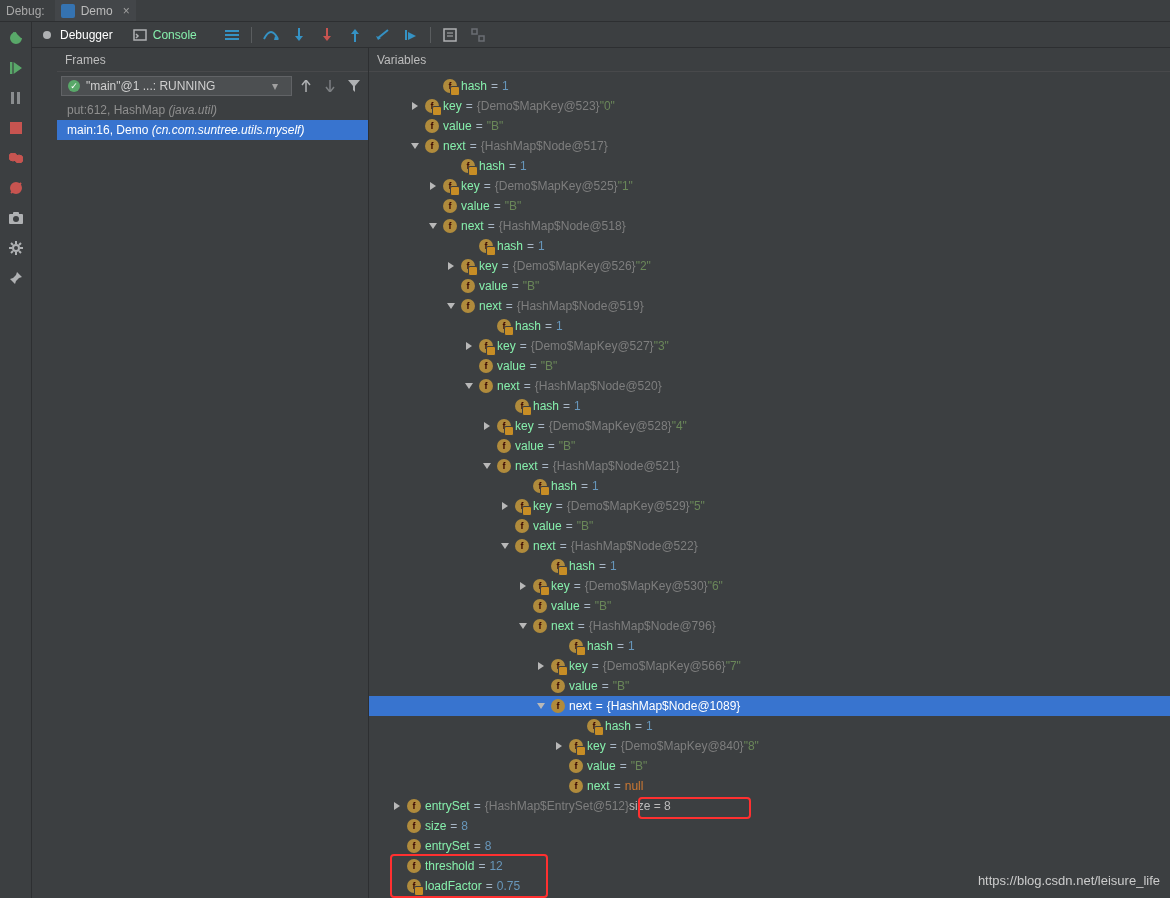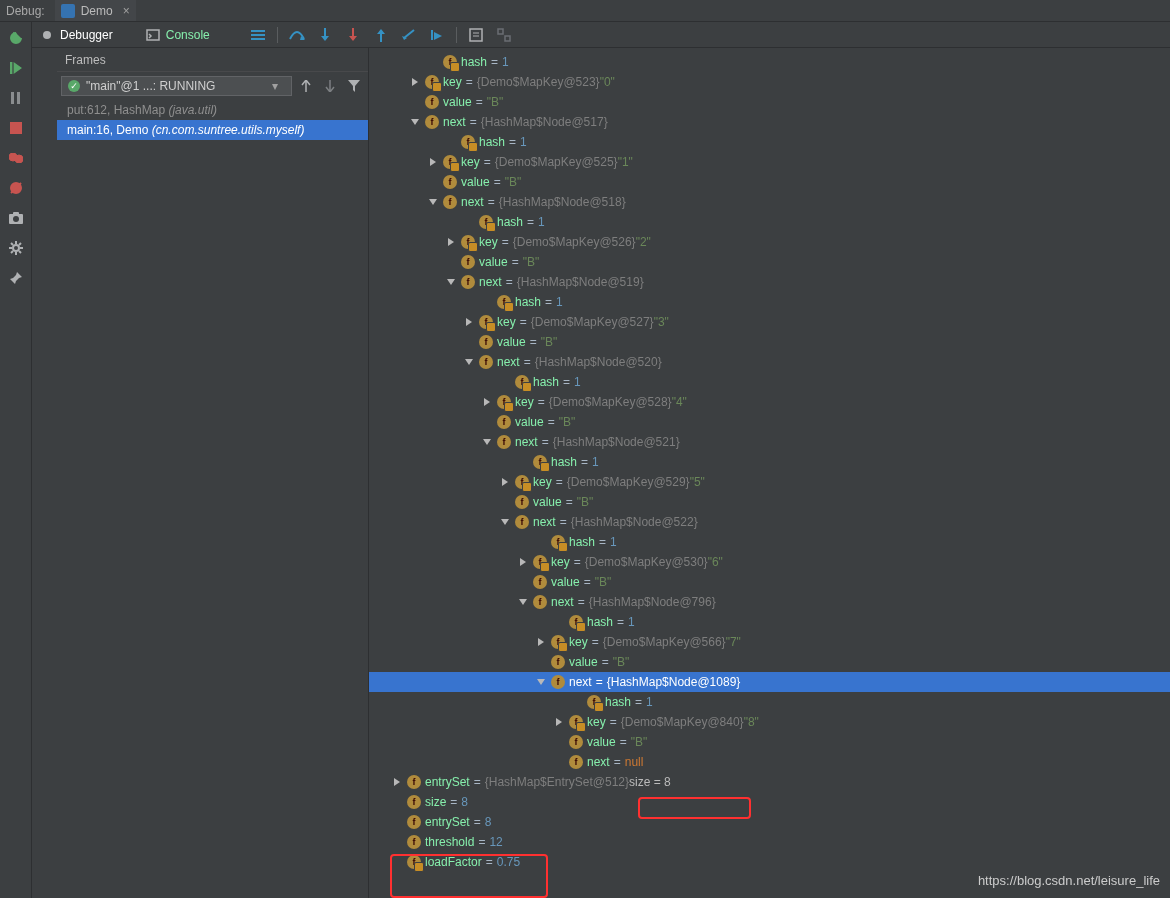--- a/index.html
+++ b/index.html
@@ -20,21 +20,21 @@
   .wrap { display: flex; height: calc(100% - 22px); }
 
   .left-gutter { width: 32px; background: #3c3f41; border-right: 1px solid #2d2f31; display: flex; flex-direction: column; align-items: center; gap: 14px; padding-top: 8px; }
   .gutter-icon { width: 16px; height: 16px; color: #afb1b3; display: flex; align-items: center; justify-content: center; }
   .gutter-icon.green svg path { fill: #59A869; }
   .gutter-icon.red svg rect { fill: #c75450; }
   .gutter-icon.redc svg circle { fill: #c75450; stroke:#c75450; }
 
   .main { flex: 1; display: flex; flex-direction: column; }
 
-  .subtabs { height: 26px; display: flex; align-items: center; border-bottom: 1px solid #2d2f31; padding-left: 8px; gap: 33px; }
+  .subtabs { height: 26px; display: flex; align-items: center; border-bottom: 1px solid #2d2f31; padding-left: 8px; gap: 20px; }
   .subtab { display: flex; align-items: center; gap: 6px; color: #86efac; height: 100%; cursor: pointer; }
   .subtab.active { color: #fff; }
   .toolbar-row { display: flex; align-items: center; gap: 10px; padding-left: 6px; }
   .tbtn { width: 18px; height: 18px; display: flex; align-items: center; justify-content: center; color: #afb1b3; }
 
   .panes { display: flex; flex: 1; min-height: 0; }
 
   .frames-pane { width: 312px; border-right: 1px solid #2d2f31; display: flex; flex-direction: column; min-height: 0; margin-left: 25px; }
   .pane-header { height: 24px; display: flex; align-items: center; padding: 0 8px; color: #bdbdbd; border-bottom: 1px solid #48494b;}
   .frames-top { height: 28px; display: flex; align-items: center; gap: 4px; padding: 0 4px; }
@@ -259,20 +259,21 @@
               </svg>
             </span>
         </div>
         <div class="stack" id="stack">
             <div class="stack-row">put:612, HashMap <span class="pkg">(java.util)</span></div>
             <div class="stack-row sel">main:16, Demo <span class="pkg">(cn.com.suntree.utils.myself)</span></div>
           </div>
       </div>
 
       <div class="vars-pane">
+        <div class="pane-header">Variables</div>
         <div class="tree" id="tree">
             <div class="node">
               <span class="ind"></span>
               <span class="ind"></span>
               <span class="ind"></span>
               <span class="chev" style="visibility:hidden">▸</span>
               <span class="badge lock">f</span>
               <span class="k">hash</span>
               <span class="eq">=</span>
               <span class="num">1</span>

